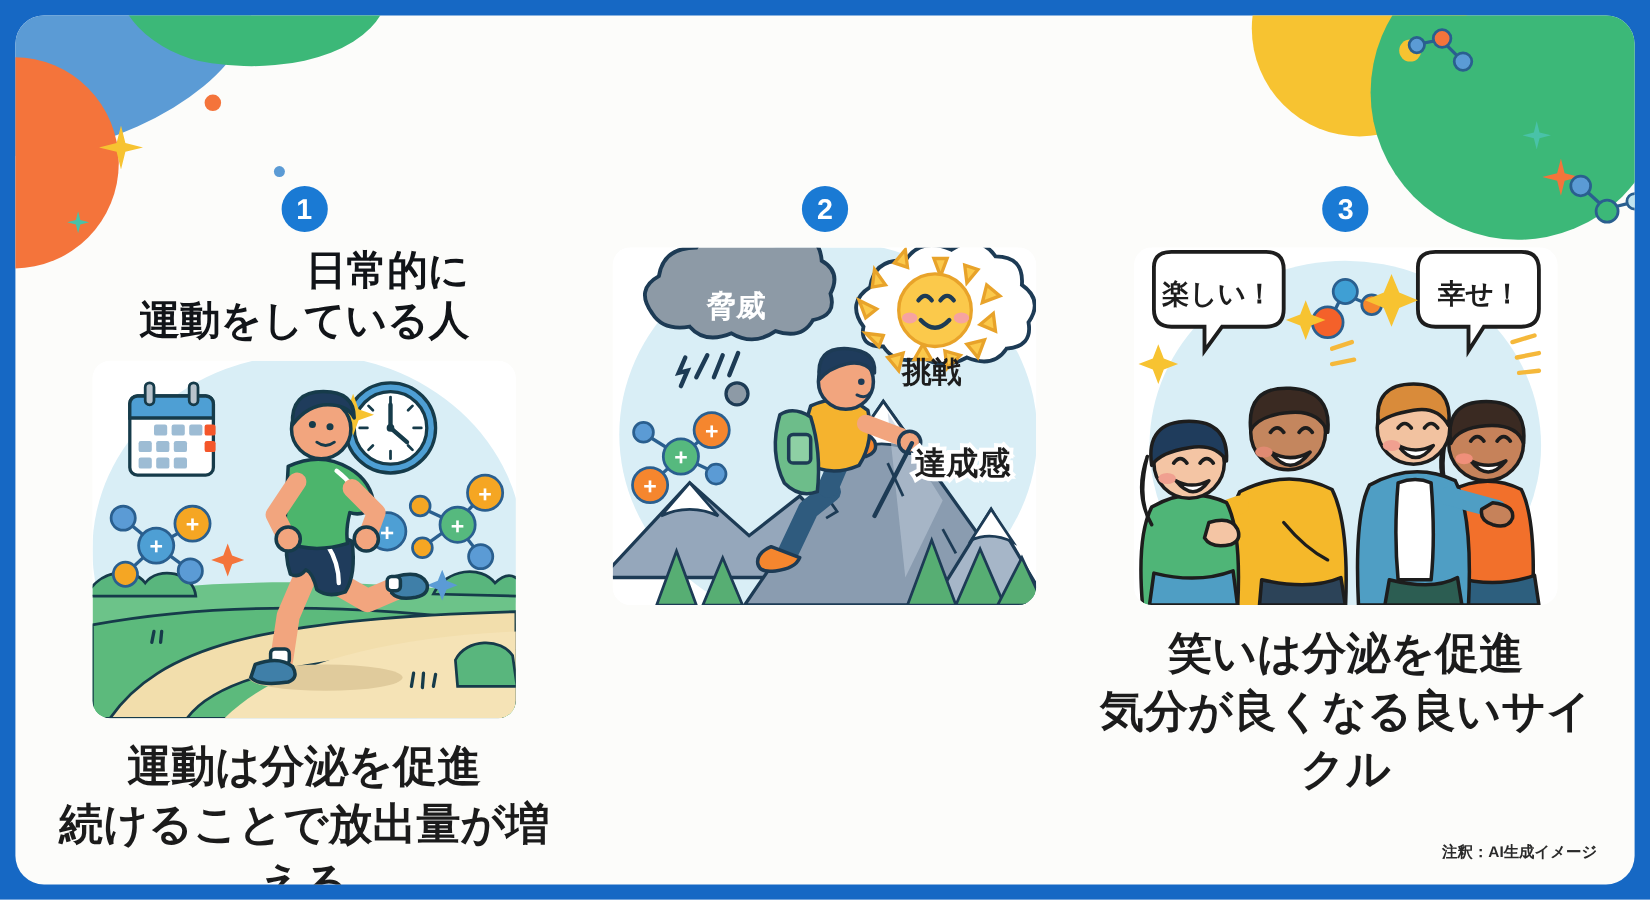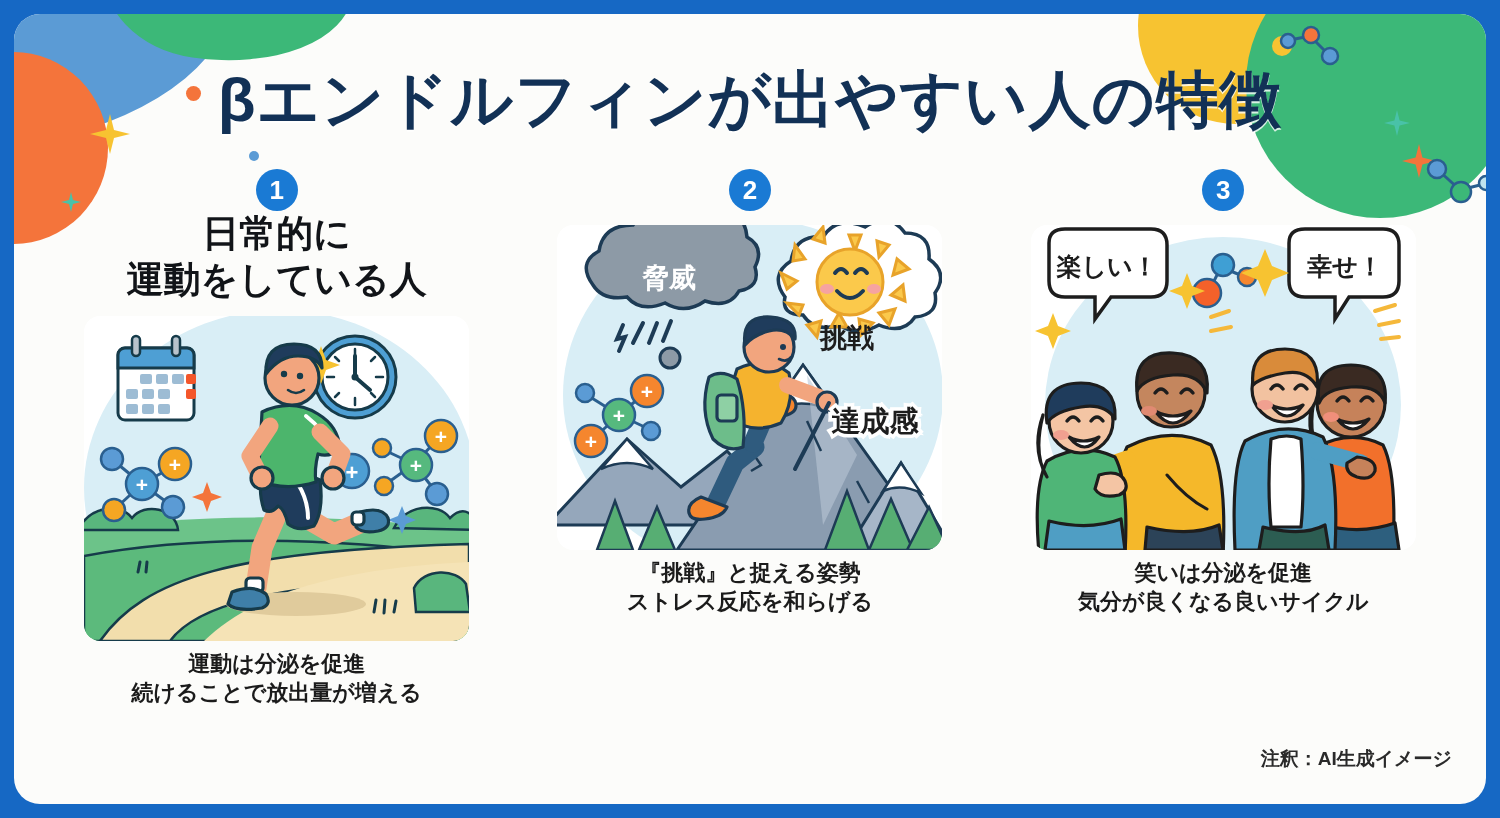--- a/index.html
+++ b/index.html
@@ -79,44 +79,45 @@
   .col { width: 452px; display: flex; flex-direction: column; align-items: center; }
 
   .badge {
     width: 42px; height: 42px; border-radius: 50%;
     background: #1a7ad4; color: #ffffff;
     font-size: 26px; font-weight: 800;
     display: flex; align-items: center; justify-content: center;
     line-height: 1;
   }
   .heading {
+    margin-top: 12px;
     font-size: 37px; font-weight: 900; color: #111418;
-    text-align: center; line-height: 1.23;
+    text-align: right; line-height: 1.23;
     white-space: pre-line;
   }
 
   .illo-wrap {
     margin-top: 14px;
     width: 385px; height: 325px;
     border-radius: 16px; overflow: hidden;
     position: relative;
     background: #ffffff;
   }
   .illo-wrap svg { display: block; width: 100%; height: 100%; }
 
   .caption {
-    margin-top: 8px;
-    font-size: 22px; font-weight: 900; color: #1b1b1b;
+    margin-top: 18px;
+    font-size: 40px; font-weight: 900; color: #1b1b1b;
     text-align: center; line-height: 1.32;
     white-space: pre-line;
   }
 
   #footnote {
-    position: absolute; right: 34px; bottom: 32px;
-    font-size: 19px; font-weight: 700; color: #2a2a2a;
+    position: absolute; right: 34px; bottom: 20px;
+    font-size: 14px; font-weight: 700; color: #2a2a2a;
   }
 </style>
 </head>
 <body>
 
 <div id="poster">
   <div id="canvas">
 
     <div class="blob blob-tl-blue"></div>
     <div class="blob blob-tl-green"></div>
@@ -141,21 +142,20 @@
       <circle cx="54" cy="32" r="8" fill="#5b9bd5" stroke="#2a5f8f" stroke-width="2.5"></circle>
     </svg>
     <svg class="molecule" style="left:1408px; top:140px; width:78px; height:62px;" viewBox="0 0 78 62">
       <line x1="16" y1="16" x2="38" y2="36" stroke="#2a5f8f" stroke-width="3"></line>
       <line x1="38" y1="36" x2="62" y2="30" stroke="#2a5f8f" stroke-width="3"></line>
       <circle cx="15" cy="15" r="9" fill="#5b9bd5" stroke="#2a5f8f" stroke-width="2.5"></circle>
       <circle cx="39" cy="38" r="10" fill="#3cb878" stroke="#2a5f8f" stroke-width="2.5"></circle>
       <circle cx="64" cy="29" r="7" fill="#bfe3ef" stroke="#2a5f8f" stroke-width="2.5"></circle>
     </svg>
 
-    <div id="title">βエンドルフィンが出やすい人の特徴</div>
 
     <div id="columns">
 
       <div class="col">
         <div class="badge">1</div>
         <div class="heading">日常的に
 運動をしている人</div>
 
         <div class="illo-wrap">
           <svg viewBox="0 0 385 325">
@@ -406,22 +406,20 @@
               </g>
 
               <g>
                 <text x="318" y="206" font-size="29" font-weight="900" fill="#ffffff" text-anchor="middle" stroke="#ffffff" stroke-width="7" paint-order="stroke">達成感</text>
                 <text x="318" y="206" font-size="29" font-weight="900" fill="#1d1d1d" text-anchor="middle">達成感</text>
               </g>
             </g>
           </svg>
         </div>
 
-        <div class="caption">『挑戦』と捉える姿勢
-ストレス反応を和らげる</div>
       </div>
 
       <div class="col">
         <div class="badge">3</div>
 
         <div class="illo-wrap">
           <svg viewBox="0 0 385 325">
             <defs>
               <clipPath id="c3clip">
                   <rect x="0" y="0" width="385" height="325" rx="16"></rect>

